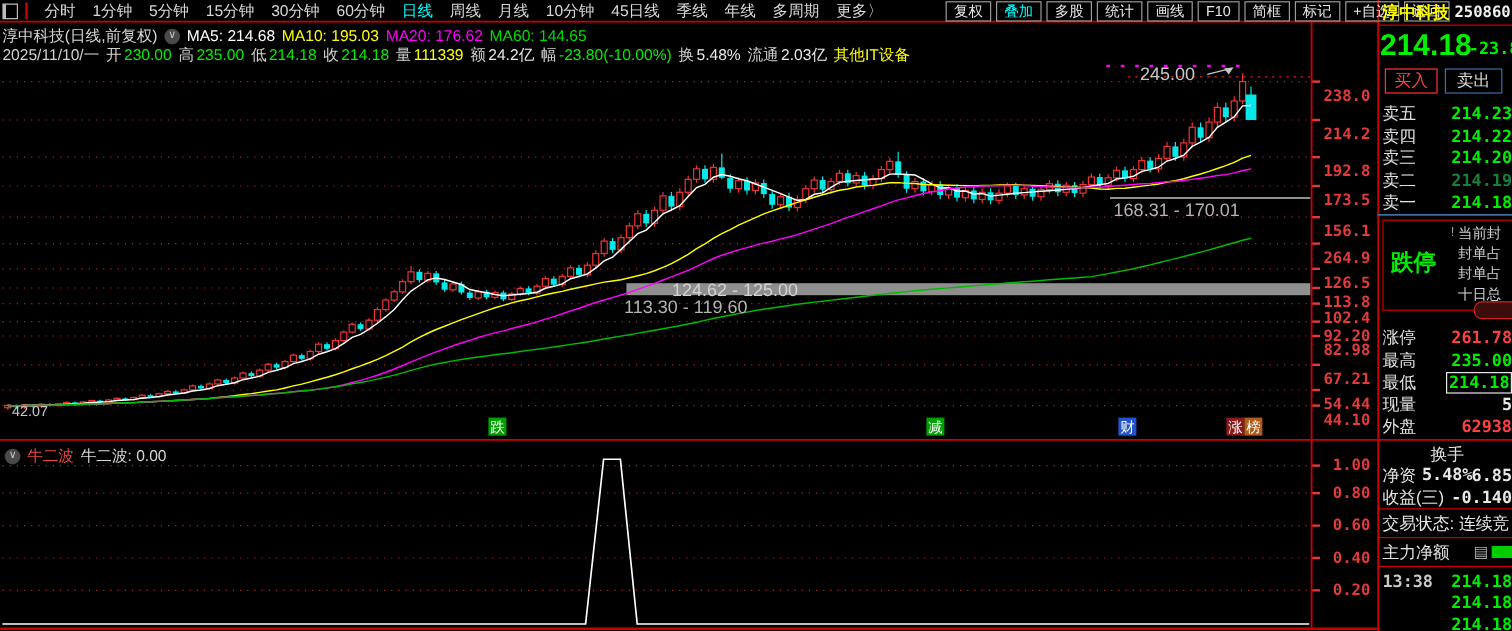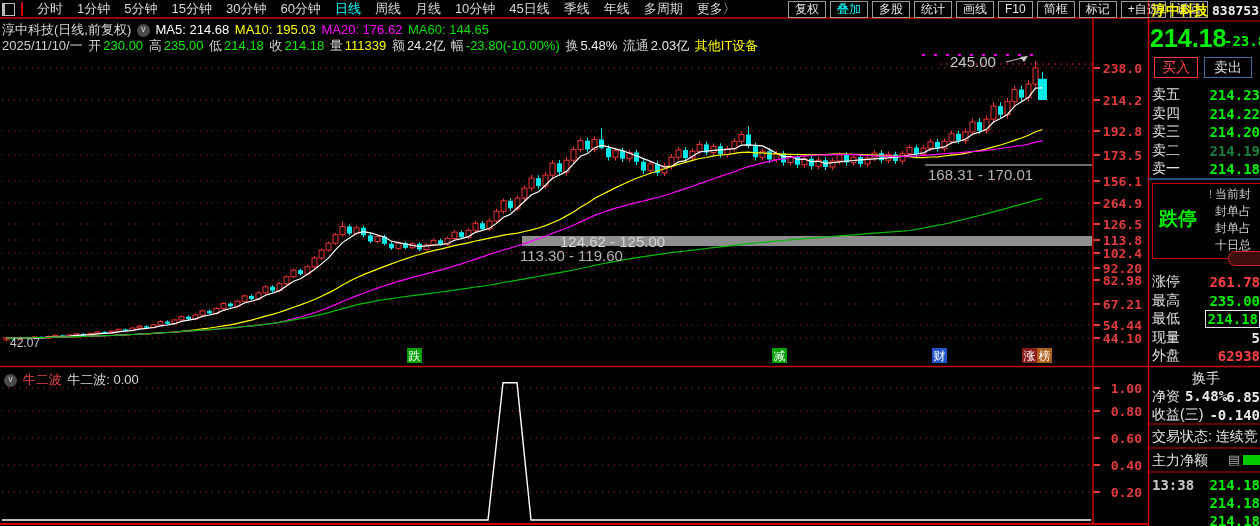--- a/index.html
+++ b/index.html
@@ -445,31 +445,31 @@
       <span class="tbtn">统计</span>
       <span class="tbtn">画线</span>
       <span class="tbtn">F10</span>
       <span class="tbtn">简框</span>
       <span class="tbtn">标记</span>
       <span class="tbtn">+自选</span>
       <span class="tbtn">返回</span>
     </div>
 
   <div class="abs" style="left:1152px;top:2px;color:#ffff00;font-size:14px;font-weight:bold;white-space:nowrap;">淳中科技</div>
-  <div class="abs mono" style="left:1212px;top:3px;color:#f0f0f0;font-size:13px;font-weight:bold;">838753</div>
+  <div class="abs mono" style="left:1212px;top:3px;color:#f0f0f0;font-size:13px;font-weight:bold;">250860</div>
 
   <div class="abs infoline" style="left:2px;top:21px;">
     <span style="color:#d8d8d8;">淳中科技(日线,前复权)</span>
     <span class="chev">∨</span>
     <span id="ma-values"><span style="color: rgb(255, 255, 255);">MA5: 214.68 </span><span style="color: rgb(255, 255, 0);">MA10: 195.03 </span><span style="color: rgb(255, 0, 255);">MA20: 176.62 </span><span style="color: rgb(0, 221, 0);">MA60: 144.65 </span></span>
   </div>
 
   <div class="abs infoline" id="info-line2" style="left:2px;top:37px;"><span style="color: rgb(208, 208, 208);">2025/11/10/一 </span><span style="color: rgb(208, 208, 208);">开</span><span style="color: rgb(0, 238, 0);">230.00 </span><span style="color: rgb(208, 208, 208);">高</span><span style="color: rgb(0, 238, 0);">235.00 </span><span style="color: rgb(208, 208, 208);">低</span><span style="color: rgb(0, 238, 0);">214.18 </span><span style="color: rgb(208, 208, 208);">收</span><span style="color: rgb(0, 238, 0);">214.18 </span><span style="color: rgb(208, 208, 208);">量</span><span style="color: rgb(255, 255, 0);">111339 </span><span style="color: rgb(208, 208, 208);">额</span><span style="color: rgb(232, 232, 232);">24.2亿 </span><span style="color: rgb(208, 208, 208);">幅</span><span style="color: rgb(0, 238, 0);">-23.80(-10.00%) </span><span style="color: rgb(208, 208, 208);">换</span><span style="color: rgb(232, 232, 232);">5.48% </span><span style="color: rgb(208, 208, 208);">流通</span><span style="color: rgb(232, 232, 232);">2.03亿 </span><span style="color: rgb(255, 255, 0);">其他IT设备</span></div>
 
-  <div class="abs" id="main-axis" style="left:1093px;top:0;width:55px;height:269px;">
+  <div class="abs" id="main-axis" style="left:1093px;top:12px;width:55px;height:269px;">
       <div class="axis-tick" style="top: 61px;">238.0</div>
       <div class="axis-tick" style="top: 93px;">214.2</div>
       <div class="axis-tick" style="top: 124px;">192.8</div>
       <div class="axis-tick" style="top: 148px;">173.5</div>
       <div class="axis-tick" style="top: 174px;">156.1</div>
       <div class="axis-tick" style="top: 196px;">264.9</div>
       <div class="axis-tick" style="top: 217px;">126.5</div>
       <div class="axis-tick" style="top: 233px;">113.8</div>
       <div class="axis-tick" style="top: 246px;">102.4</div>
       <div class="axis-tick" style="top: 261px;">92.20</div>

